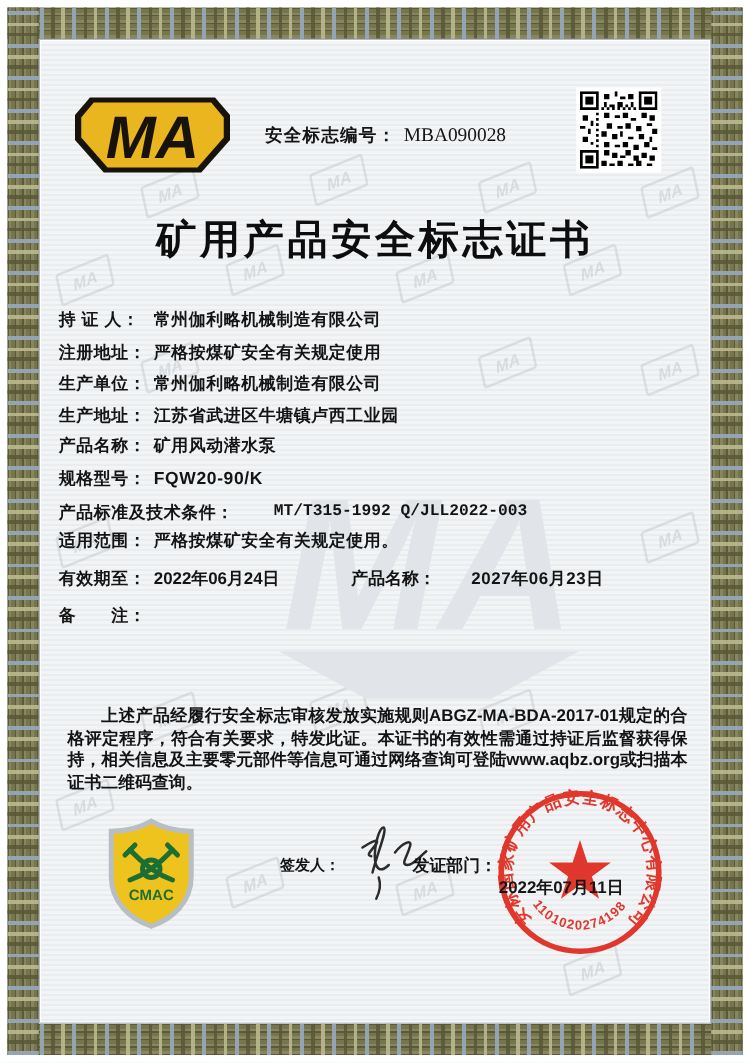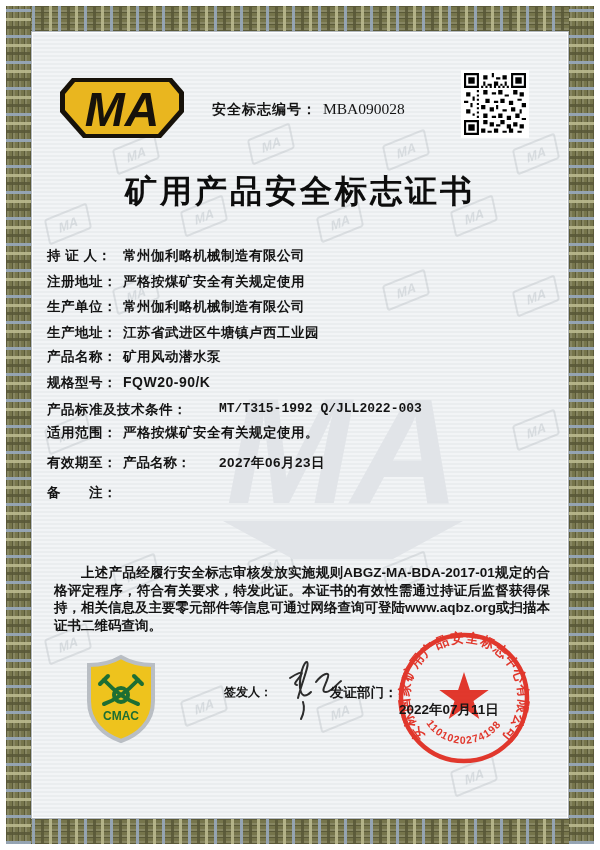--- a/index.html
+++ b/index.html
@@ -168,20 +168,21 @@
     <div class="row" style="top:401px">
       <span class="lbl">产品标准及技术条件：</span>
       <span class="val mono gap32">MT/T315-1992 Q/JLL2022-003</span>
     </div>
     <div class="row" style="top:424px">
       <span class="lbl w75">适用范围：</span>
       <span class="val">严格按煤矿安全有关规定使用。</span>
     </div>
     <div class="row" style="top:454px">
       <span class="lbl w75">有效期至：</span>
+      <span class="val-date">2022年06月24日</span>
       <span class="lbl2">产品名称：</span>
       <span class="val">2027年06月23日</span>
     </div>
     <div class="row" style="top:484px">
       <span class="lbl">备　　注：</span>
       <span class="val"></span>
     </div>
 
     <div class="statement">上述产品经履行安全标志审核发放实施规则ABGZ-MA-BDA-2017-01规定的合格评定程序，符合有关要求，特发此证。本证书的有效性需通过持证后监督获得保持，相关信息及主要零元部件等信息可通过网络查询可登陆www.aqbz.org或扫描本证书二维码查询。</div>
 

